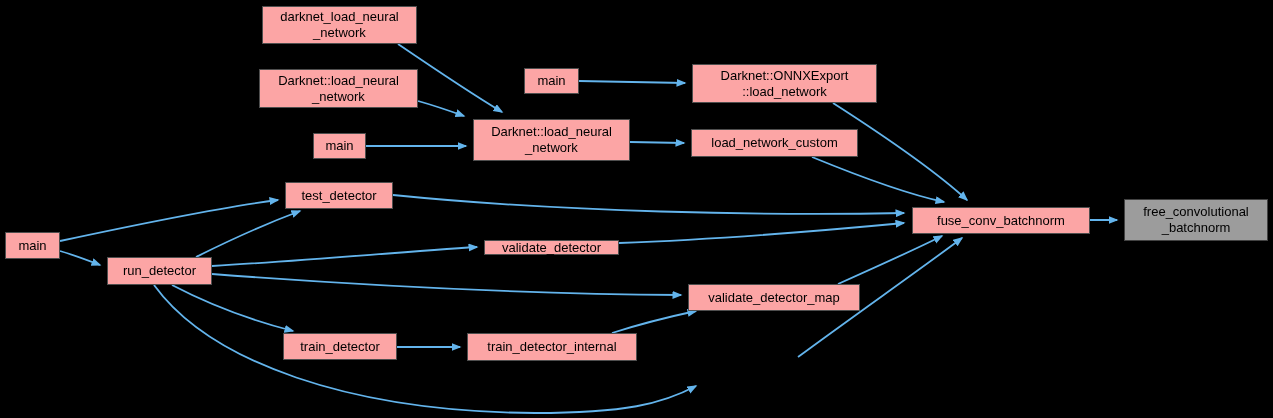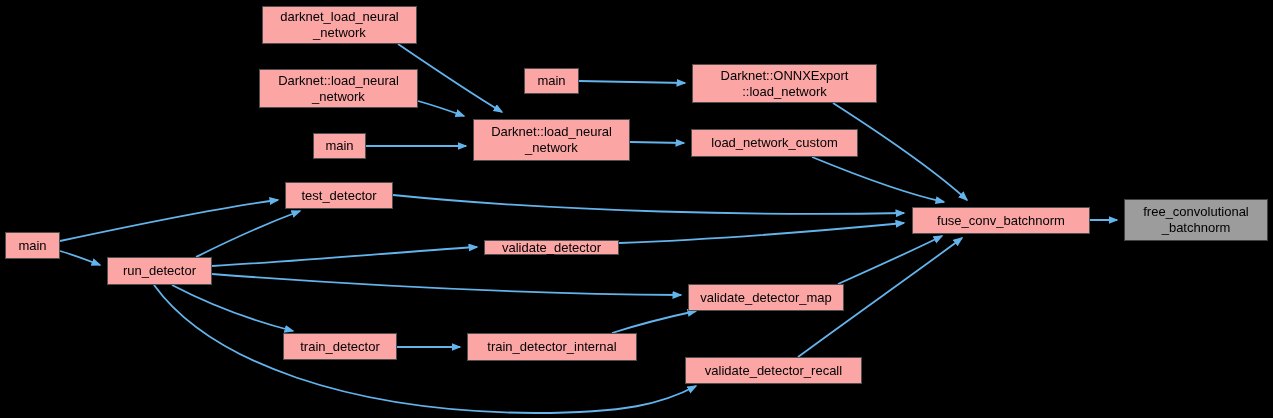--- a/index.html
+++ b/index.html
@@ -79,31 +79,28 @@
     </div>
   <div class="node" style="left:285px;top:182px;width:108px;height:27px">
       <span class="lbl">test_detector</span>
     </div>
   <div class="node" style="left:484px;top:240px;width:135px;height:15px">
       <span class="lbl">validate_detector</span>
     </div>
   <div class="node" style="left:107px;top:257px;width:105px;height:28px">
       <span class="lbl">run_detector</span>
     </div>
-  <div class="node" style="left:688px;top:284px;width:156px;height:27px">
+  <div class="node" style="left:688px;top:284px;width:172px;height:27px">
       <span class="lbl">validate_detector_map</span>
     </div>
   <div class="node" style="left:283px;top:333px;width:114px;height:27px">
       <span class="lbl">train_detector</span>
     </div>
   <div class="node" style="left:467px;top:333px;width:170px;height:28px">
       <span class="lbl">train_detector_internal</span>
-    </div>
-  <div class="node" style="left:685px;top:357px;width:177px;height:27px">
-      <span class="lbl">validate_detector_recall</span>
     </div>
   <div class="node" style="left:5px;top:232px;width:55px;height:27px">
       <span class="lbl">main</span>
     </div>
   <div class="node" style="left:912px;top:207px;width:178px;height:27px">
       <span class="lbl">fuse_conv_batchnorm</span>
     </div>
   <div class="node highlight" style="left:1124px;top:199px;width:144px;height:42px">
       <span class="lbl">free_convolutional
 _batchnorm</span>

